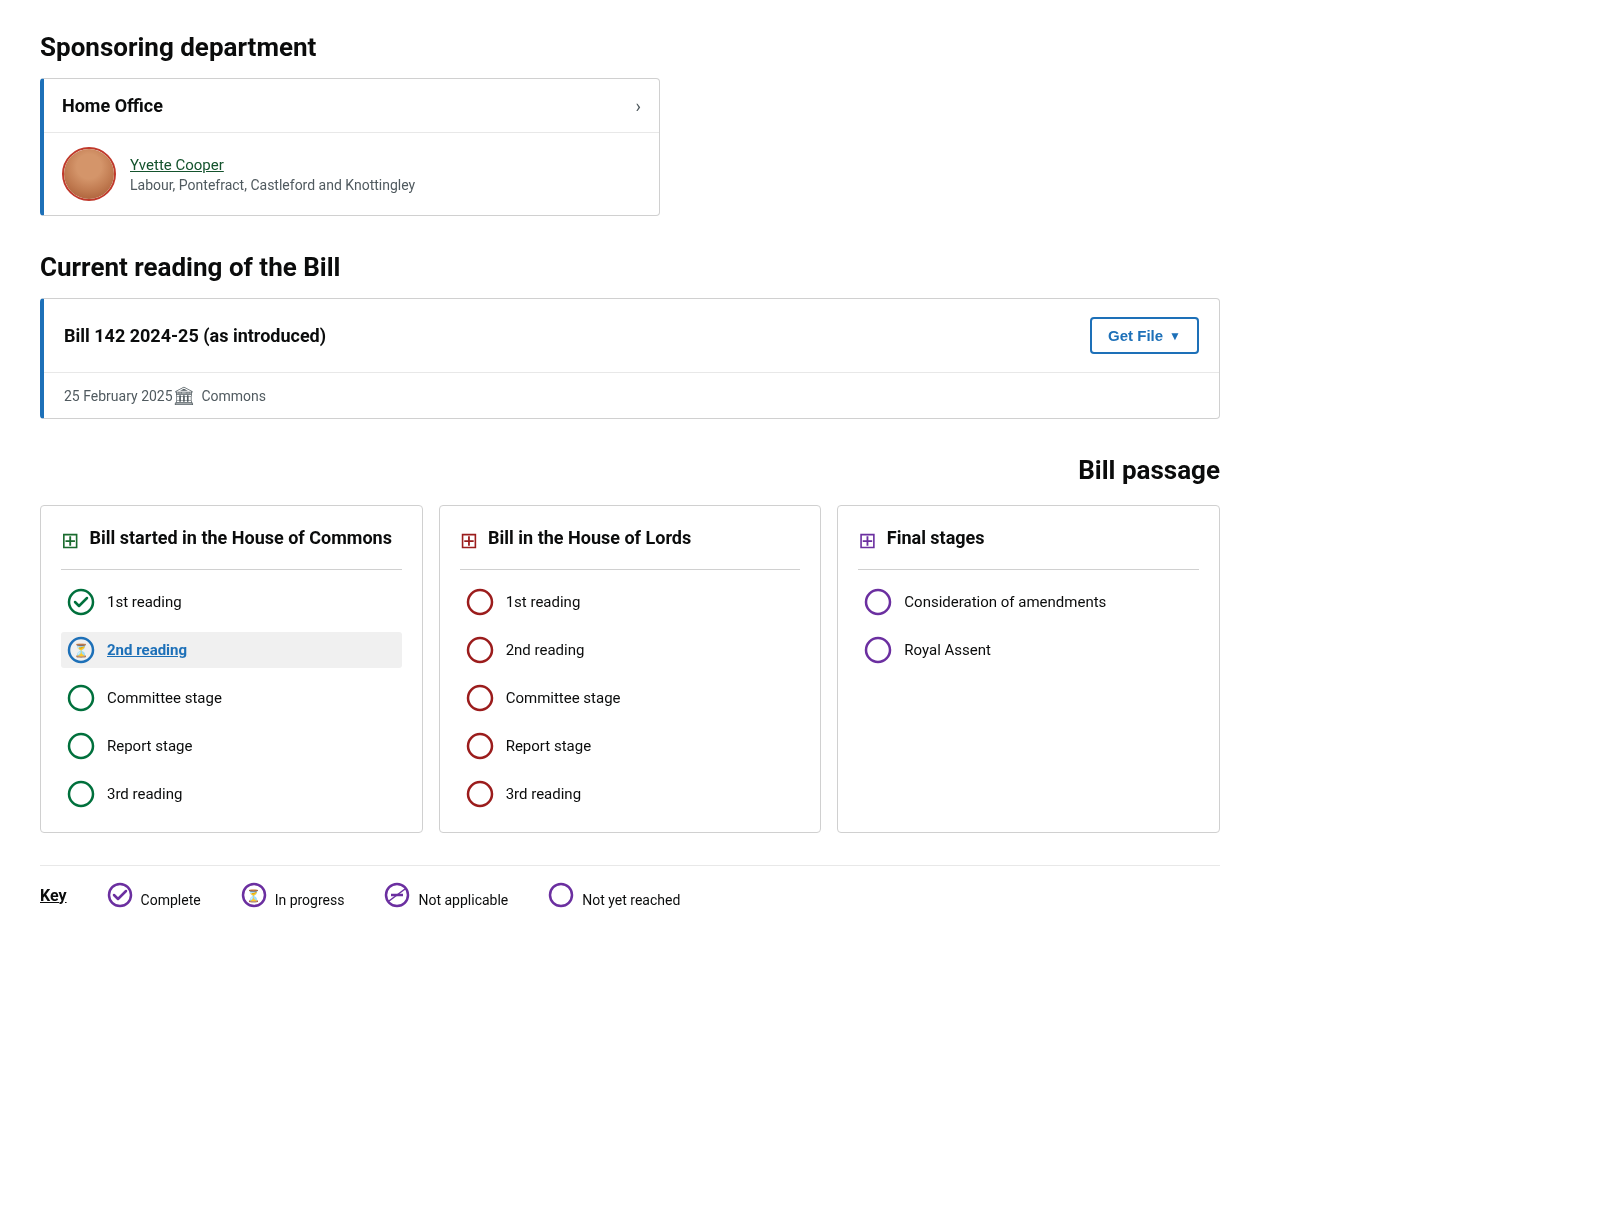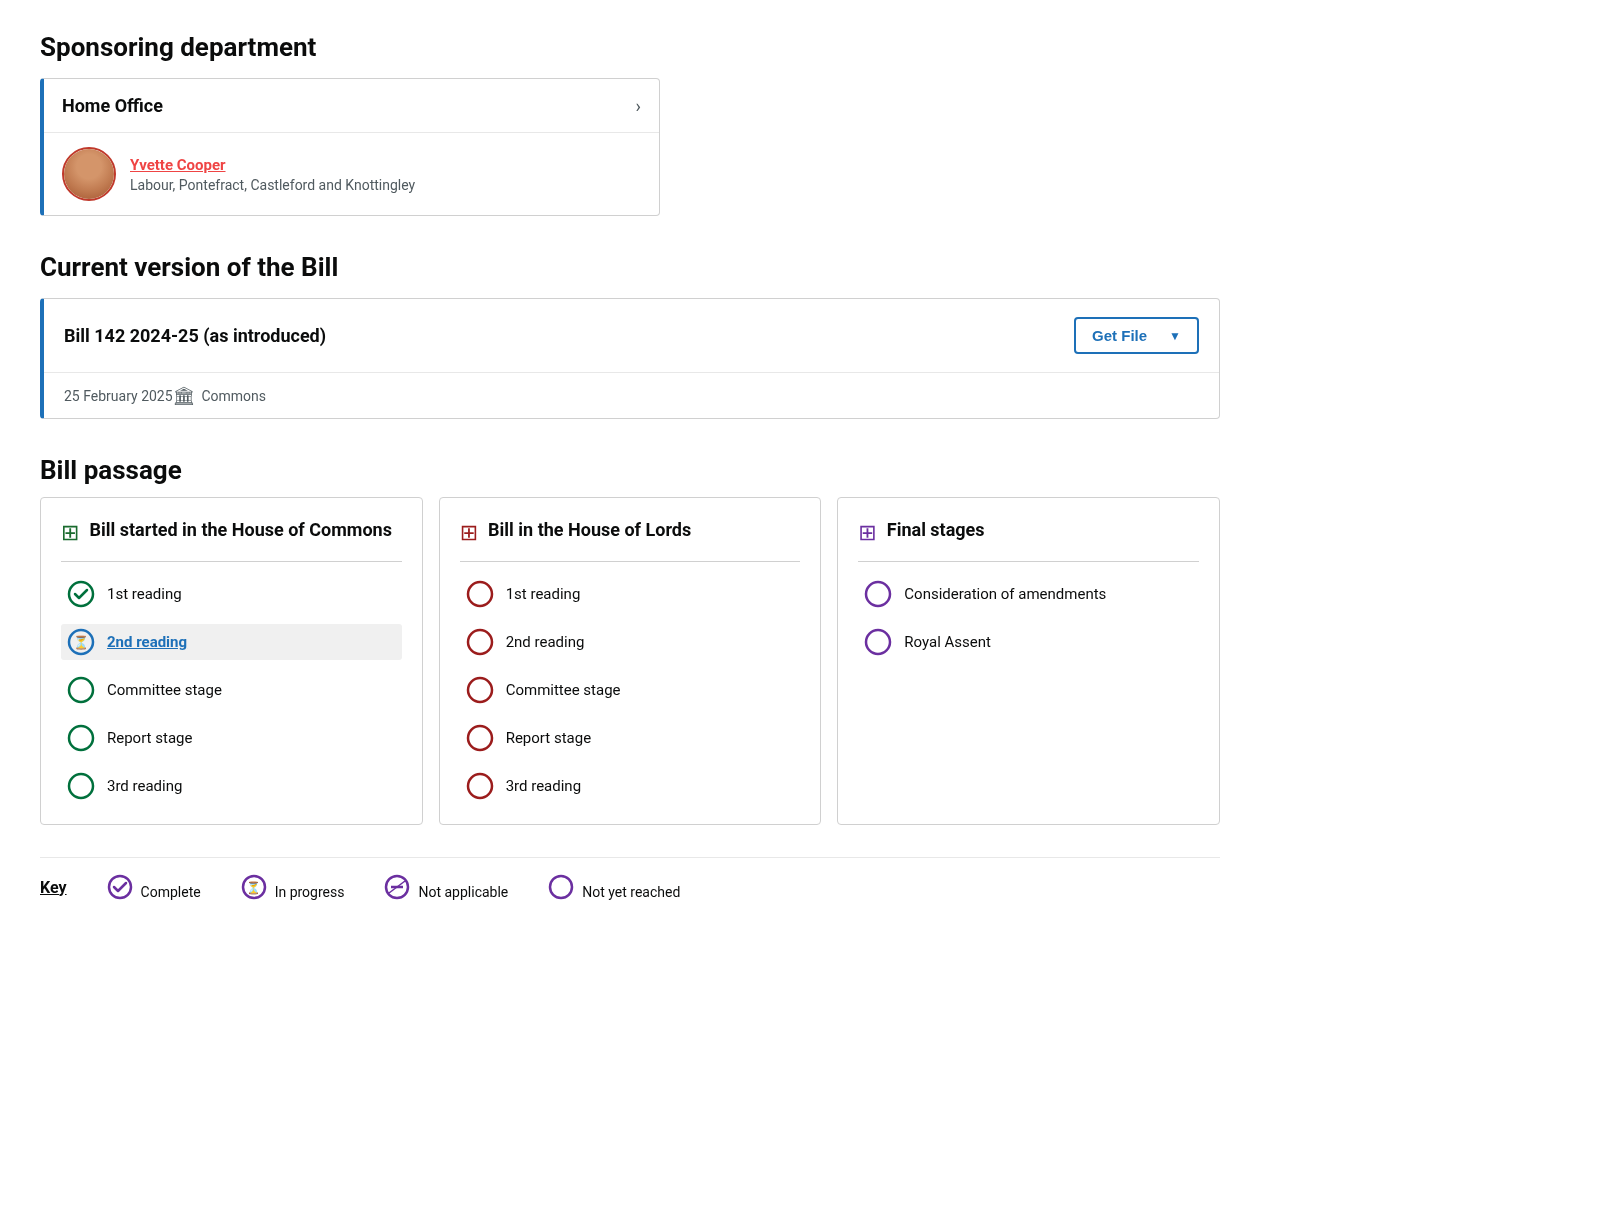--- a/index.html
+++ b/index.html
@@ -60,23 +60,23 @@
       align-items: center;
       justify-content: center;
     }
     .avatar-img {
       width: 100%;
       height: 100%;
       background: radial-gradient(circle at 50% 35%, #d4956a 30%, #c07a50 60%, #a0522d 100%);
     }
     .person-name {
       font-size: 15px;
-      color: #ef4444;
+      color: #14532d;
       text-decoration: underline;
-      font-weight: 700;
+      font-weight: 400;
       cursor: pointer;
     }
     .person-detail {
       font-size: 14px;
       color: #505a5f;
       margin-top: 3px;
     }
 
     
     .bill-version-card {
@@ -93,21 +93,21 @@
       border-bottom: 1px solid #e8e8e8;
     }
     .bill-version-title {
       font-size: 18px;
       font-weight: 700;
       color: #0b0c0c;
     }
     .get-file-btn {
       display: flex;
       align-items: center;
-      gap: 22px;
+      gap: 6px;
       border: 2px solid #1d70b8;
       background: #fff;
       color: #1d70b8;
       font-size: 15px;
       font-weight: 600;
       padding: 8px 16px;
       border-radius: 4px;
       cursor: pointer;
     }
     .get-file-btn .dropdown-arrow {
@@ -130,21 +130,22 @@
       color: #505a5f;
     }
     .commons-icon {
       font-size: 18px;
     }
 
     
     .bill-passage-title {
       font-size: 26px;
       font-weight: 700;
-      margin-bottom: 12px;
+      margin-bottom: 20px;
+      text-align: right;
     }
     .passage-grid {
       display: grid;
       grid-template-columns: 1fr 1fr 1fr;
       gap: 16px;
       margin-bottom: 32px;
     }
     .passage-card {
       border: 1px solid #d0d0d0;
       border-radius: 4px;
@@ -241,21 +242,21 @@
     <div class="avatar">
       <div class="avatar-img"></div>
     </div>
     <div>
       <div class="person-name">Yvette Cooper</div>
       <div class="person-detail">Labour, Pontefract, Castleford and Knottingley</div>
     </div>
   </div>
 </div>
 
-<h2>Current version of the Bill</h2>
+<h2>Current reading of the Bill</h2>
 
 <div class="bill-version-card">
   <div class="bill-version-header">
     <span class="bill-version-title">Bill 142 2024-25 (as introduced)</span>
     <button class="get-file-btn">
       <span>Get File</span>
       <span class="dropdown-arrow">▼</span>
     </button>
   </div>
   <div class="bill-version-footer">

